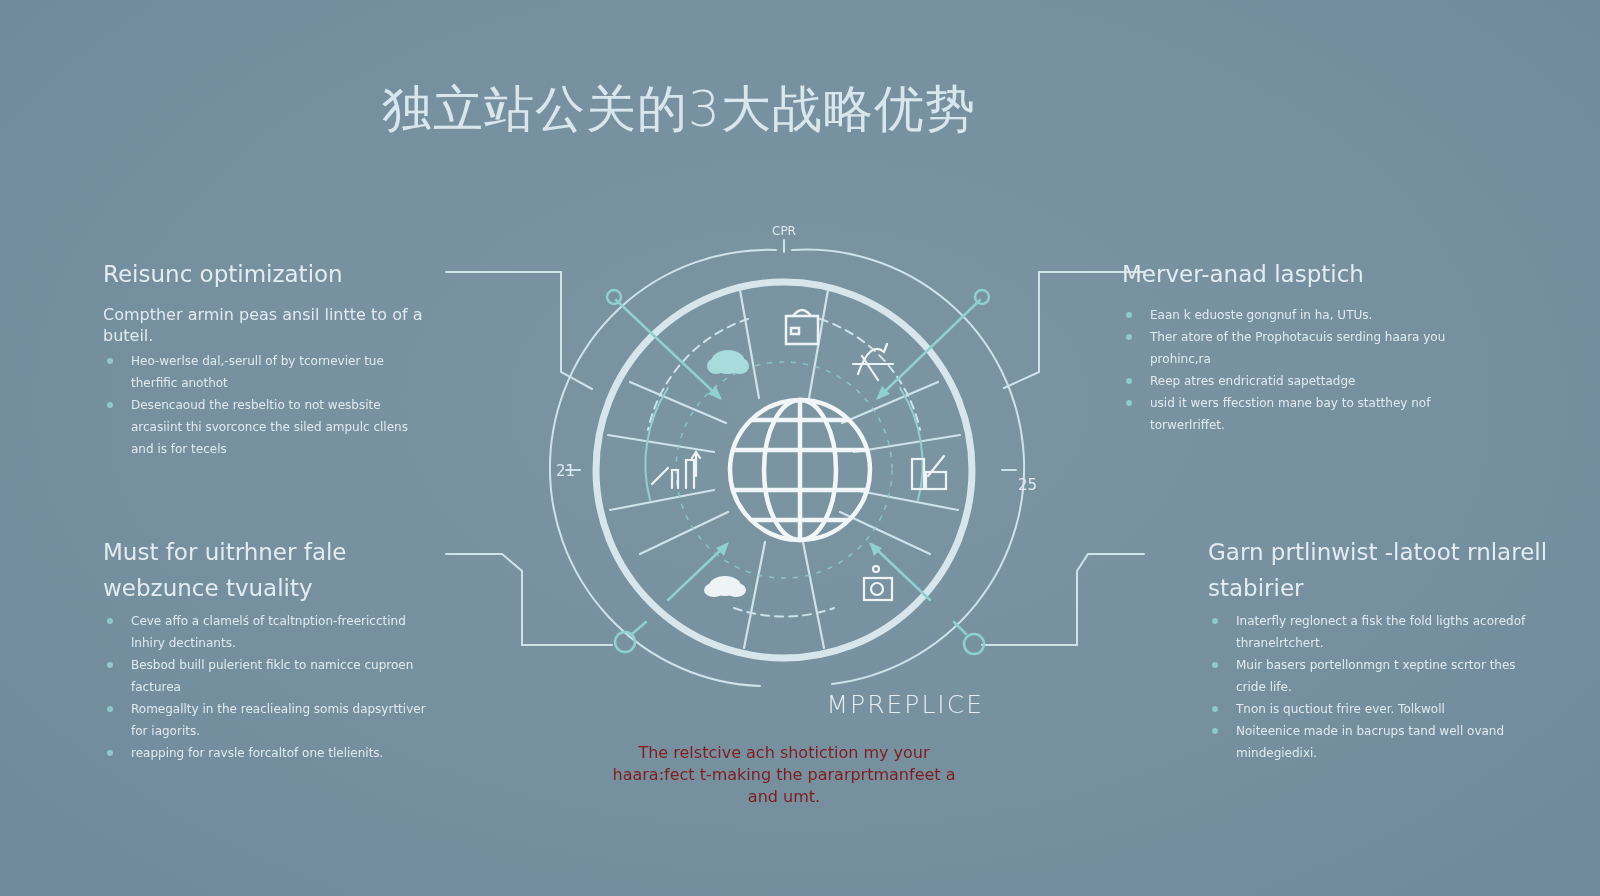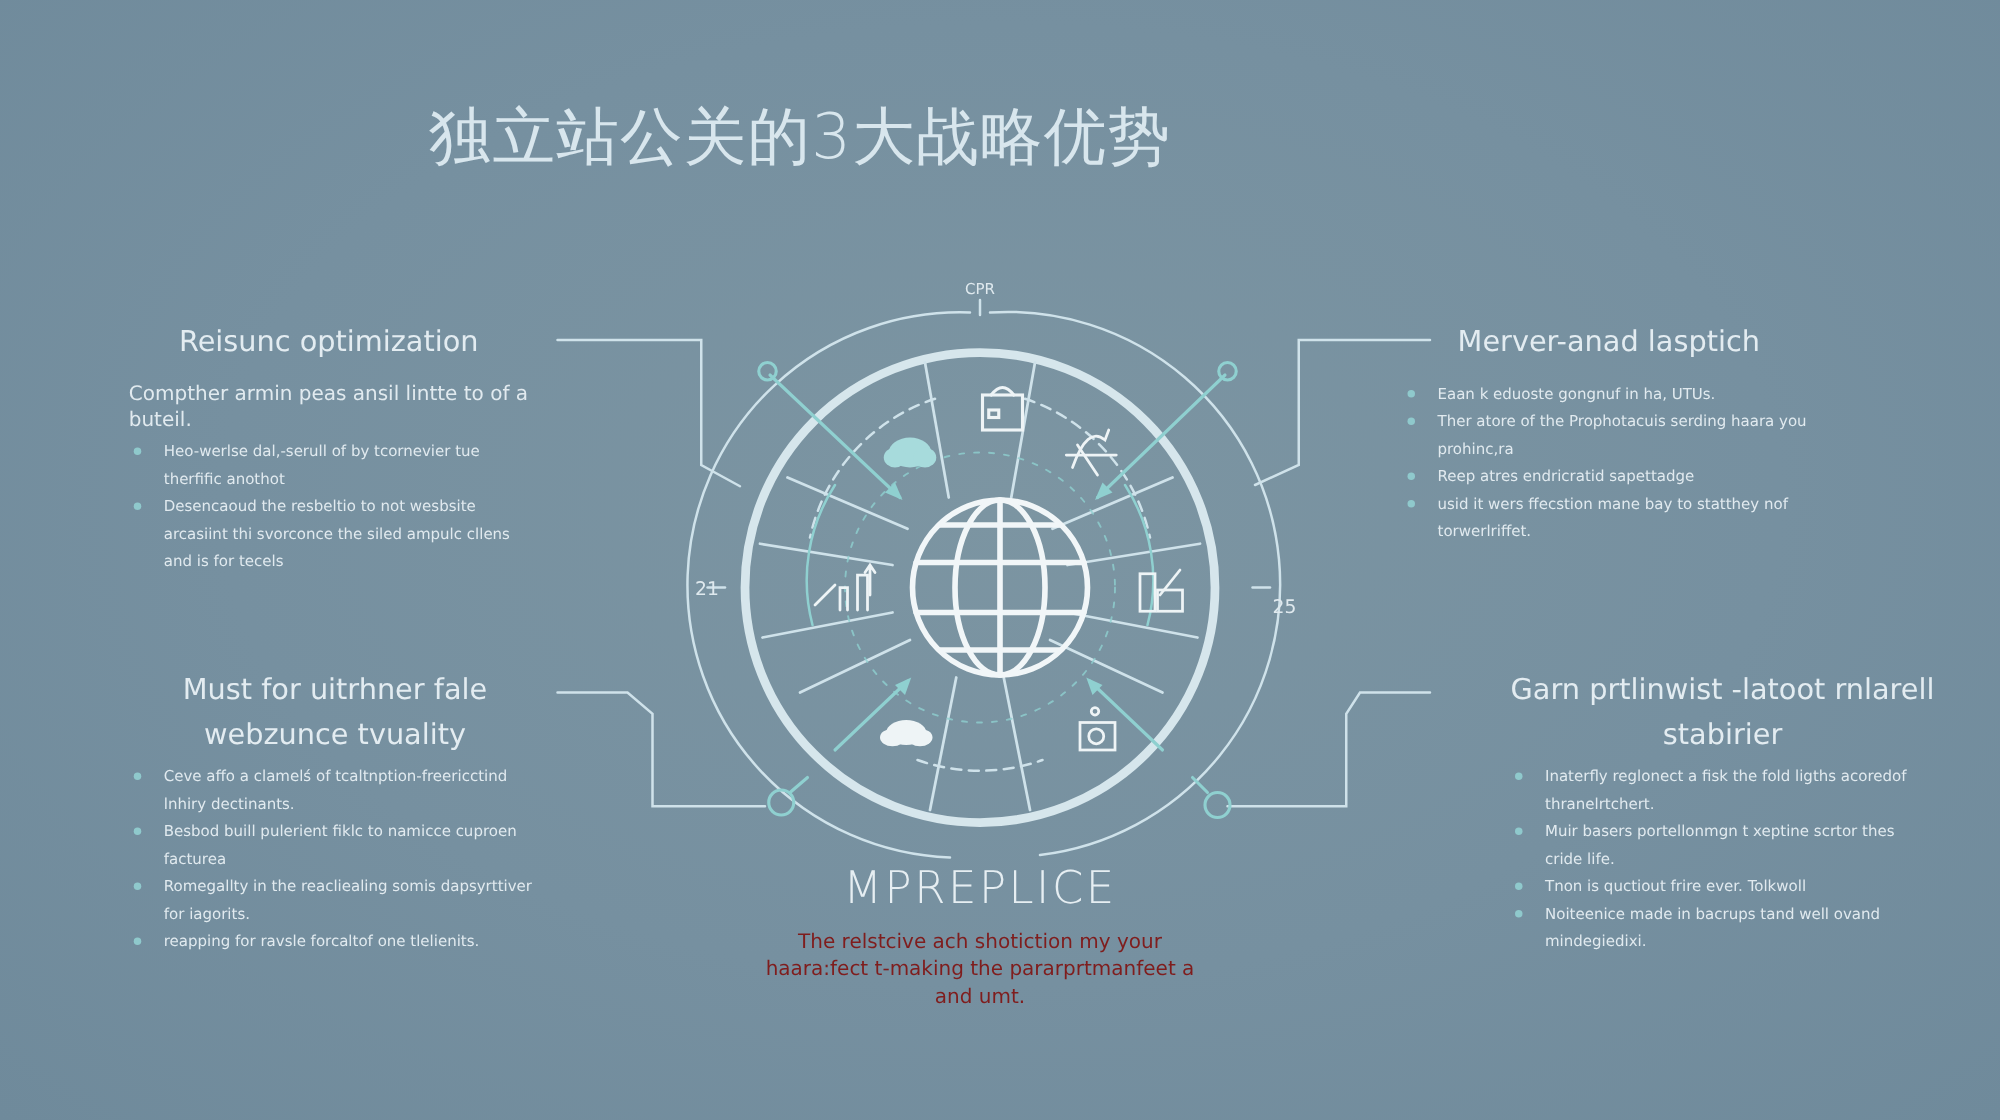--- a/index.html
+++ b/index.html
@@ -5,41 +5,41 @@
   html, body { margin:0; padding:0; }
   body {
     width:1600px; height:896px; overflow:hidden;
     background: radial-gradient(ellipse at 50% 45%, #7c95a2 0%, #7690a0 55%, #6f8a9b 100%);
     font-family: "DejaVu Sans", "Liberation Sans", sans-serif;
     color:#e4edf2;
     position:relative;
   }
   .title {
     position:absolute; left:0; width:1280px; top:76px; text-align:center;
-    font-size:50px; font-weight:300; color:#d8e6ed; letter-spacing:1px;
+    font-size:50px; font-weight:300; color:#d8e6ed; letter-spacing:1px;padding-left:39px;
   }
   .block { position:absolute; }
   .block h2 {
-    margin:0; font-weight:400; font-size:23px; line-height:36px; color:#e3ecf1;text-align:center;
+    margin:0; font-weight:400; font-size:23px; line-height:36px; color:#e3ecf1;
   }
   .block p.lead {
     margin:12px 0 2px 0; font-size:16px; line-height:21px; color:#e1eaef;
   }
   .block ul { list-style:none; margin:4px 0 0 0; padding:0; }
   .block li {
     position:relative; padding-left:28px; font-size:12px; line-height:22px; color:#e1eaef;
   }
   .block li::before {
     content:""; position:absolute; left:4px; top:8px; width:6px; height:6px; border-radius:50%;
     background:#8fc9cc;
   }
   #diagram { position:absolute; left:0; top:0; }
   .center-label {
-    position:absolute; left:584px; width:400px; top:690px; text-align:center;
-    font-size:36px; letter-spacing:2px; color:#e6eef2; font-weight:300;
+    position:absolute; left:584px; width:400px; top:690px; text-align:right;
+    font-size:25px; letter-spacing:2px; color:#e6eef2; font-weight:300;
   }
   .center-desc {
     position:absolute; left:604px; width:360px; top:742px; text-align:center;
     font-size:16px; line-height:22px; color:#7f1d1d;
   }
   .tick { position:absolute; font-size:15px; color:#dfe9ee; }
 </style>
 </head>
 <body>
 

